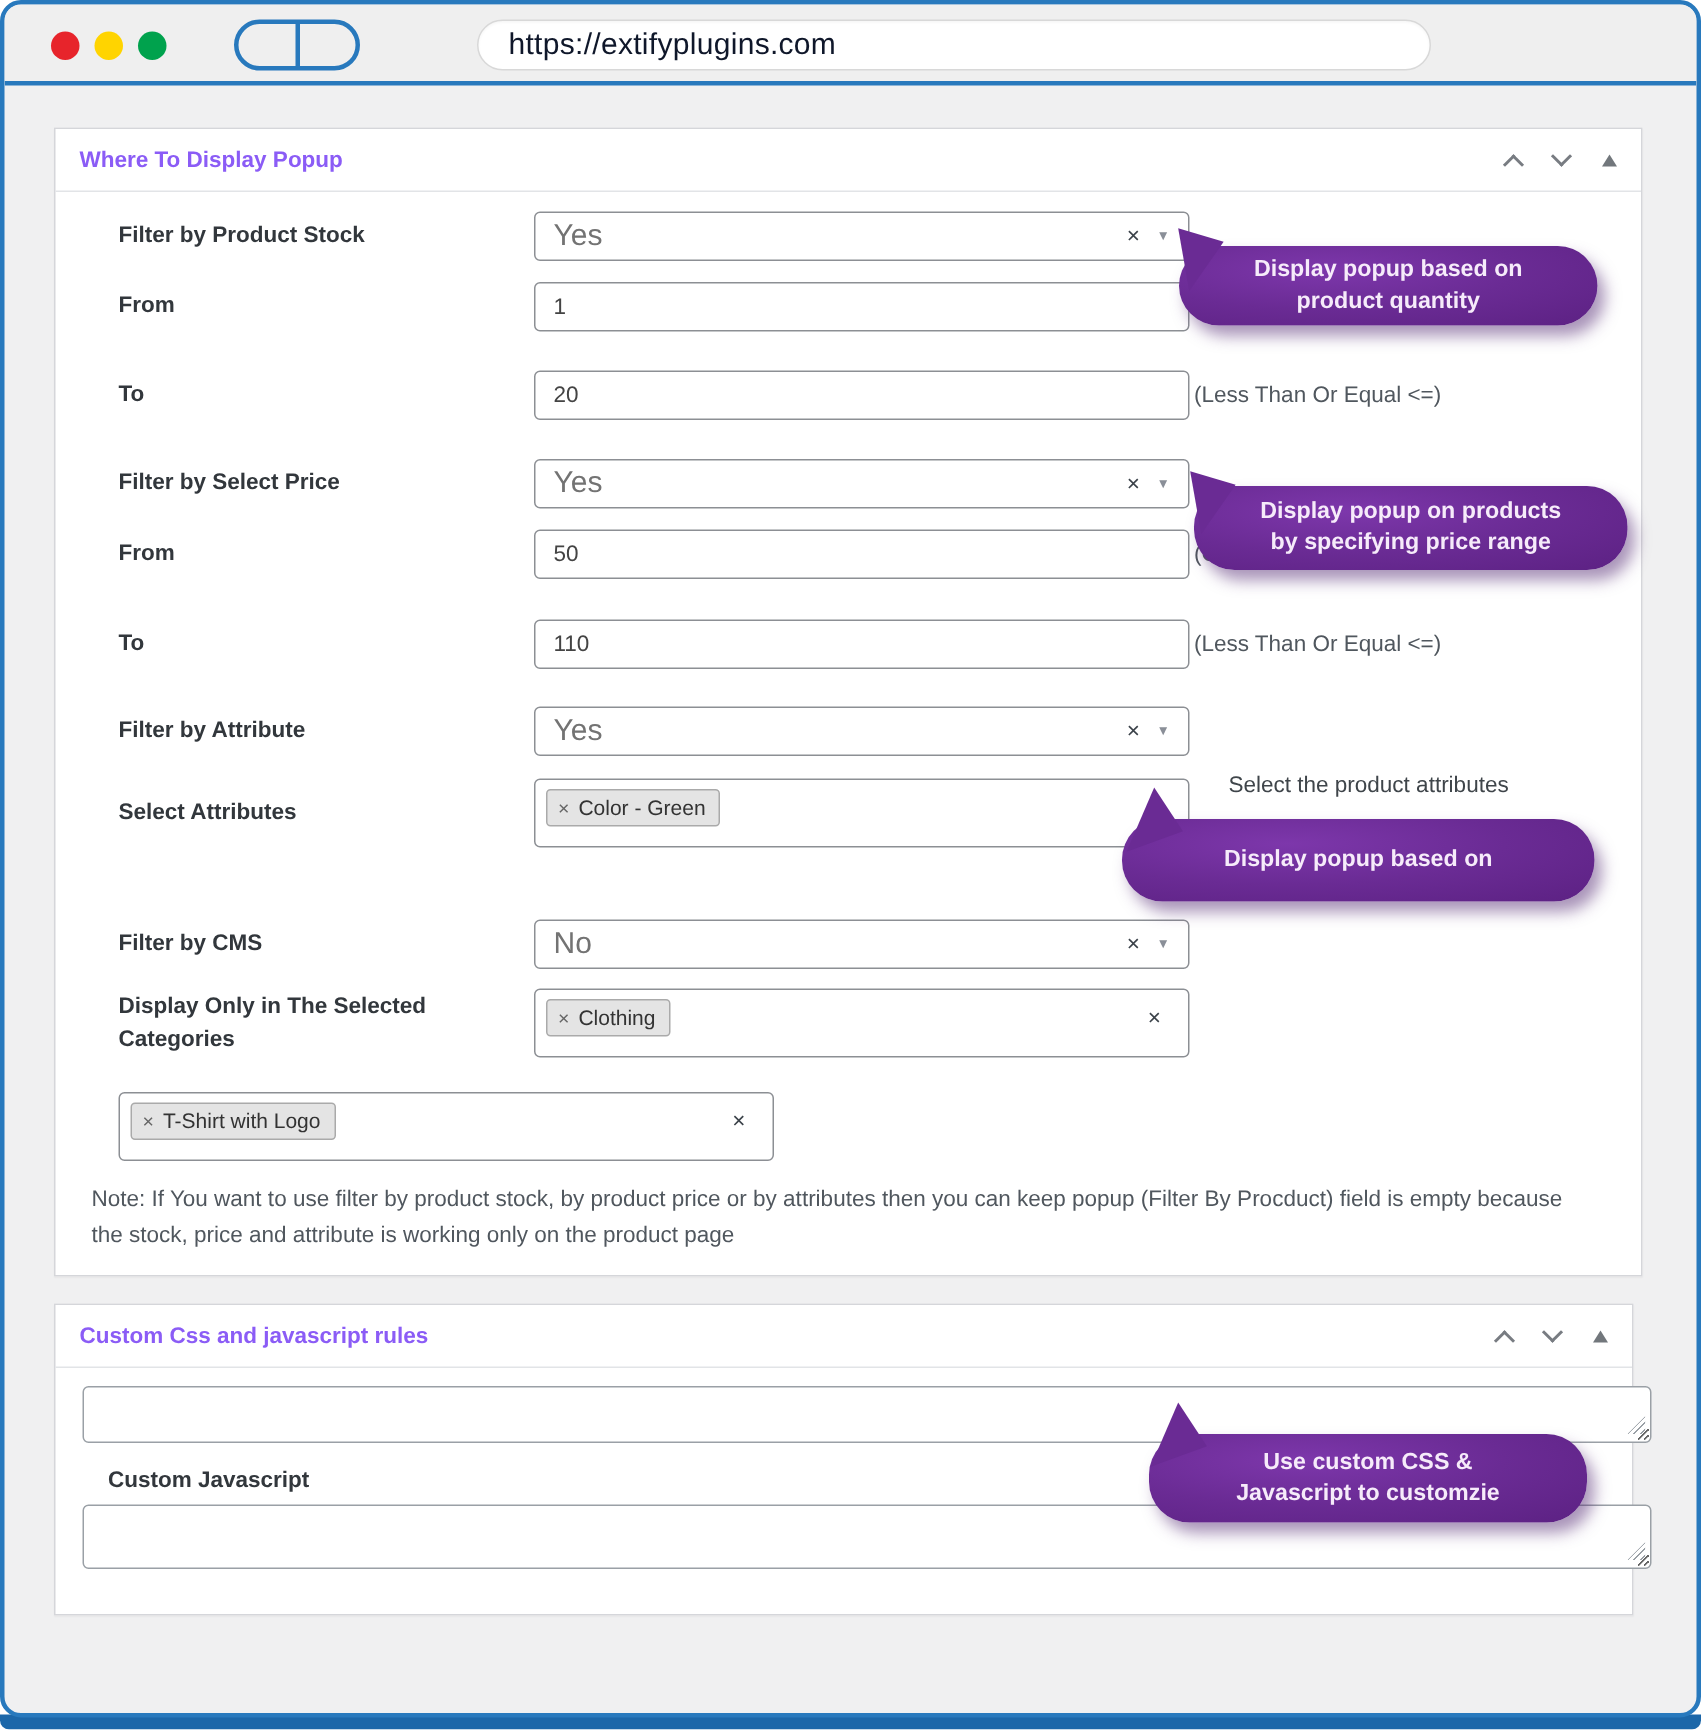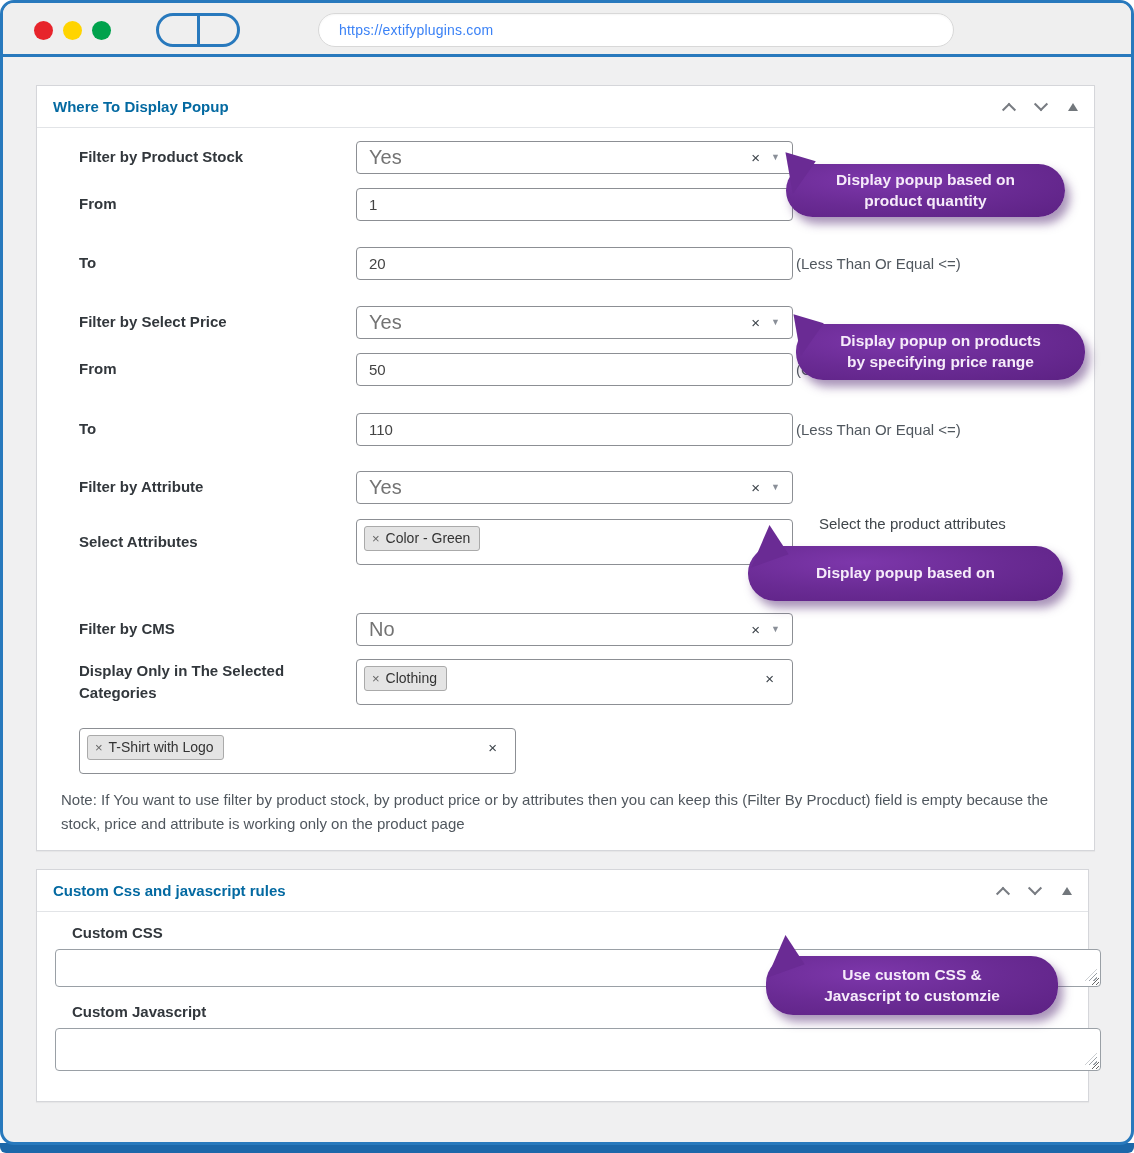--- a/index.html
+++ b/index.html
@@ -20,30 +20,30 @@
   .light.red { background:#e7242b; }
   .light.yellow { background:#ffd400; }
   .light.green { background:#00a24d; }
   .nav-pill { position:absolute; left:153px; top:10px; width:84px; height:34px;
               border:3px solid #2879bd; border-radius:17px; display:flex; }
   .nav-half { flex:1; }
   .nav-half.back { border-right:3px solid #2879bd; }
   .url-bar { position:absolute; left:315px; top:10px; width:636px; height:34px; background:#fff;
              border:1px solid #d8d8d8; border-radius:17px; display:flex; align-items:center;
              padding:0 20px; box-shadow:inset 0 1px 2px rgba(0,0,0,.04); }
-  .url-text { color:#3b82f6; font-size:14px; letter-spacing:.2px; }
+  .url-text { color:#0f172a; font-size:20px; letter-spacing:.2px; }
 
   
   .content { position:relative; padding:28px 0 0 33px; }
   .panel { background:#fff; border:1px solid #d5d6da; box-shadow:0 1px 1px rgba(0,0,0,.04); }
   .p1 { width:1059px; }
   .p2 { width:1053px; margin-top:18px; }
   .panel-header { display:flex; align-items:center; justify-content:space-between;
                   height:42px; padding:0 16px; border-bottom:1px solid #e2e4e7; }
-  .panel-title { font-size:15px; font-weight:bold; color:#0369a1; }
+  .panel-title { font-size:15px; font-weight:bold; color:#8b5cf6; }
   .panel-controls { display:flex; align-items:center; gap:22px; }
   .chev-up, .chev-down { display:inline-block; width:10px; height:10px; }
   .chev-up   { border-left:2px solid #787c82; border-top:2px solid #787c82; transform:rotate(45deg) translate(2px,2px); }
   .chev-down { border-right:2px solid #787c82; border-bottom:2px solid #787c82; transform:rotate(45deg) translate(-2px,-2px); }
   .tri-up { width:0; height:0; border-left:5px solid transparent; border-right:5px solid transparent;
             border-bottom:8px solid #72777c; }
 
   
   .p1-body { padding:13px 18px 8px 24px; }
   .row { display:flex; align-items:center; padding-left:18px; }
@@ -243,35 +243,34 @@
               <div class="mselect">
                 <span class="chip">
                   <span class="chip-x">×</span>
                   <span>T-Shirt with Logo</span>
                 </span>
                 <span class="msel-clear">×</span>
               </div>
             </div>
           </div>
 
-          <p class="note">Note: If You want to use filter by product stock, by product price or by attributes then you can keep this (Filter By Procduct) field is empty because the stock, price and attribute is working only on the product page</p>
+          <p class="note">Note: If You want to use filter by product stock, by product price or by attributes then you can keep popup (Filter By Procduct) field is empty because the stock, price and attribute is working only on the product page</p>
         </div>
       </section>
 
       <section class="panel p2">
         <div class="panel-header">
           <span class="panel-title">Custom Css and javascript rules</span>
           <span class="panel-controls">
             <span class="chev-up"></span>
             <span class="chev-down"></span>
             <span class="tri-up"></span>
           </span>
         </div>
         <div class="p2-body">
-          <div class="p2-label">Custom CSS</div>
           <div class="ta-wrap">
             <textarea class="ta-css" style=""></textarea>
           </div>
           <div class="p2-label">Custom Javascript</div>
           <div class="ta-wrap">
             <textarea class="ta-js" style=""></textarea>
           </div>
         </div>
       </section>
     </div>

